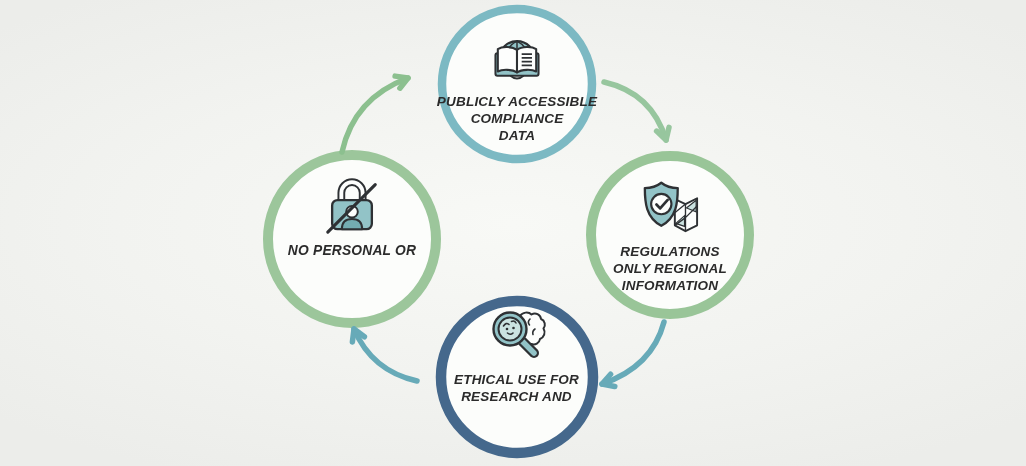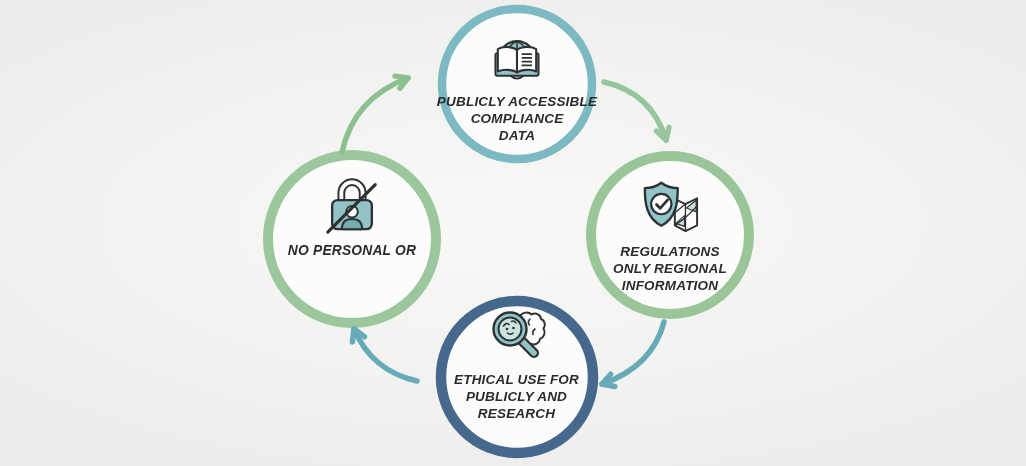--- a/index.html
+++ b/index.html
@@ -123,22 +123,21 @@
         <line x1="37.5" y1="39.5" x2="49" y2="51" stroke-width="5.5" stroke-linecap="round" stroke="#92c3c7"></line>
         <circle cx="25" cy="27" r="16.5" stroke="#2e3134" stroke-width="2.4" fill="#92c3c7"></circle>
         <circle cx="25" cy="27" r="11.5" stroke="#2e3134" stroke-width="2" fill="#cbe3e1"></circle>
         <path d="M18.5 24 q2.5 -4 5.5 -1.5 M26.5 19.5 q3 -1.5 4.5 1.5 M22.5 31 q3 2.5 5.5 0" fill="none" stroke="#2e3134" stroke-width="1.6" stroke-linecap="round"></path>
         <circle cx="22" cy="27" r="1.3" fill="#2e3134"></circle>
         <circle cx="28.5" cy="26" r="1.3" fill="#2e3134"></circle>
       </svg>
     </span>
     <div class="label">
       <span>ETHICAL USE FOR</span>
-      <span>PUBLICLY AND</span>
-      <span>RESEARCH</span>
+      <span>RESEARCH AND</span>
     </div>
   </div>
 
   <div class="node" id="node-left">
     <span class="icon">
       <svg width="62" height="64" viewBox="0 0 64 66">
         <path d="M21 32 V22.5 a11 11 0 0 1 22 0 V32" fill="none" stroke="#2e3134" stroke-width="8"></path>
         <path d="M21 32 V22.5 a11 11 0 0 1 22 0 V32" fill="none" stroke-width="4" stroke="#fdfefd"></path>
         <rect x="11.5" y="30" width="41" height="30" rx="5.5" stroke="#2e3134" stroke-width="2.4" fill="#92c3c7"></rect>
         <circle cx="32" cy="42" r="6" stroke="#2e3134" stroke-width="2" fill="#fdfefd"></circle>

